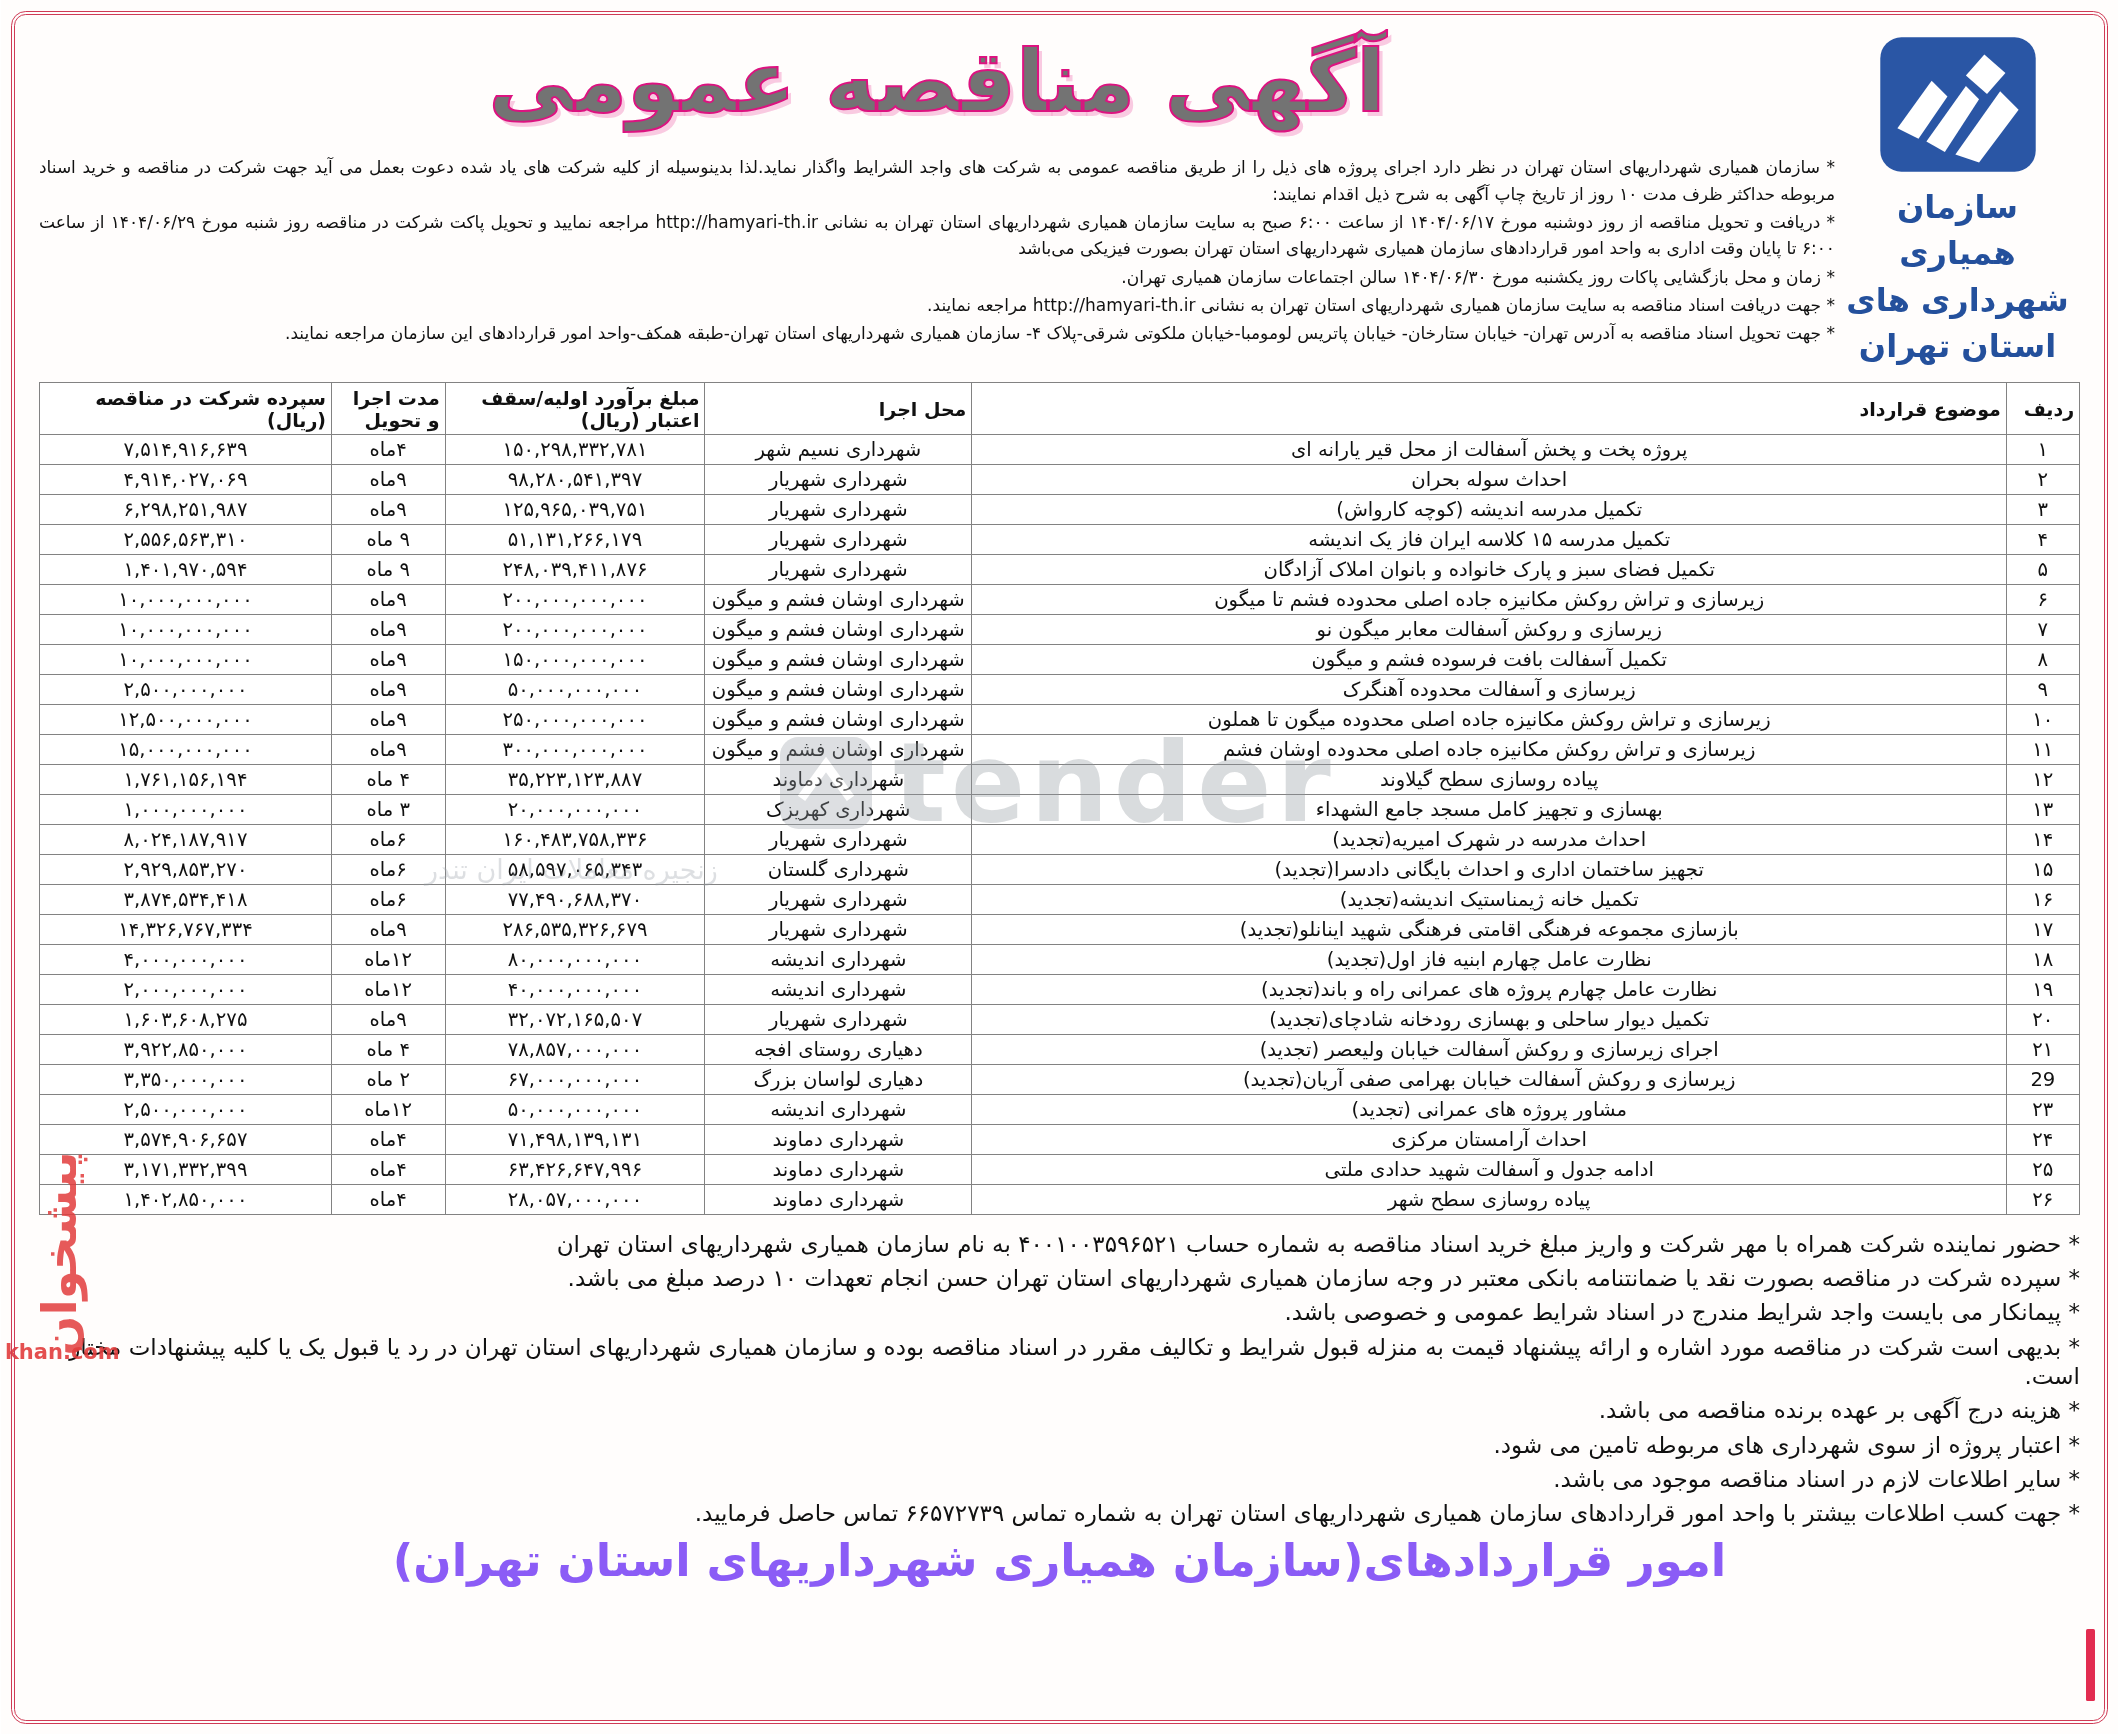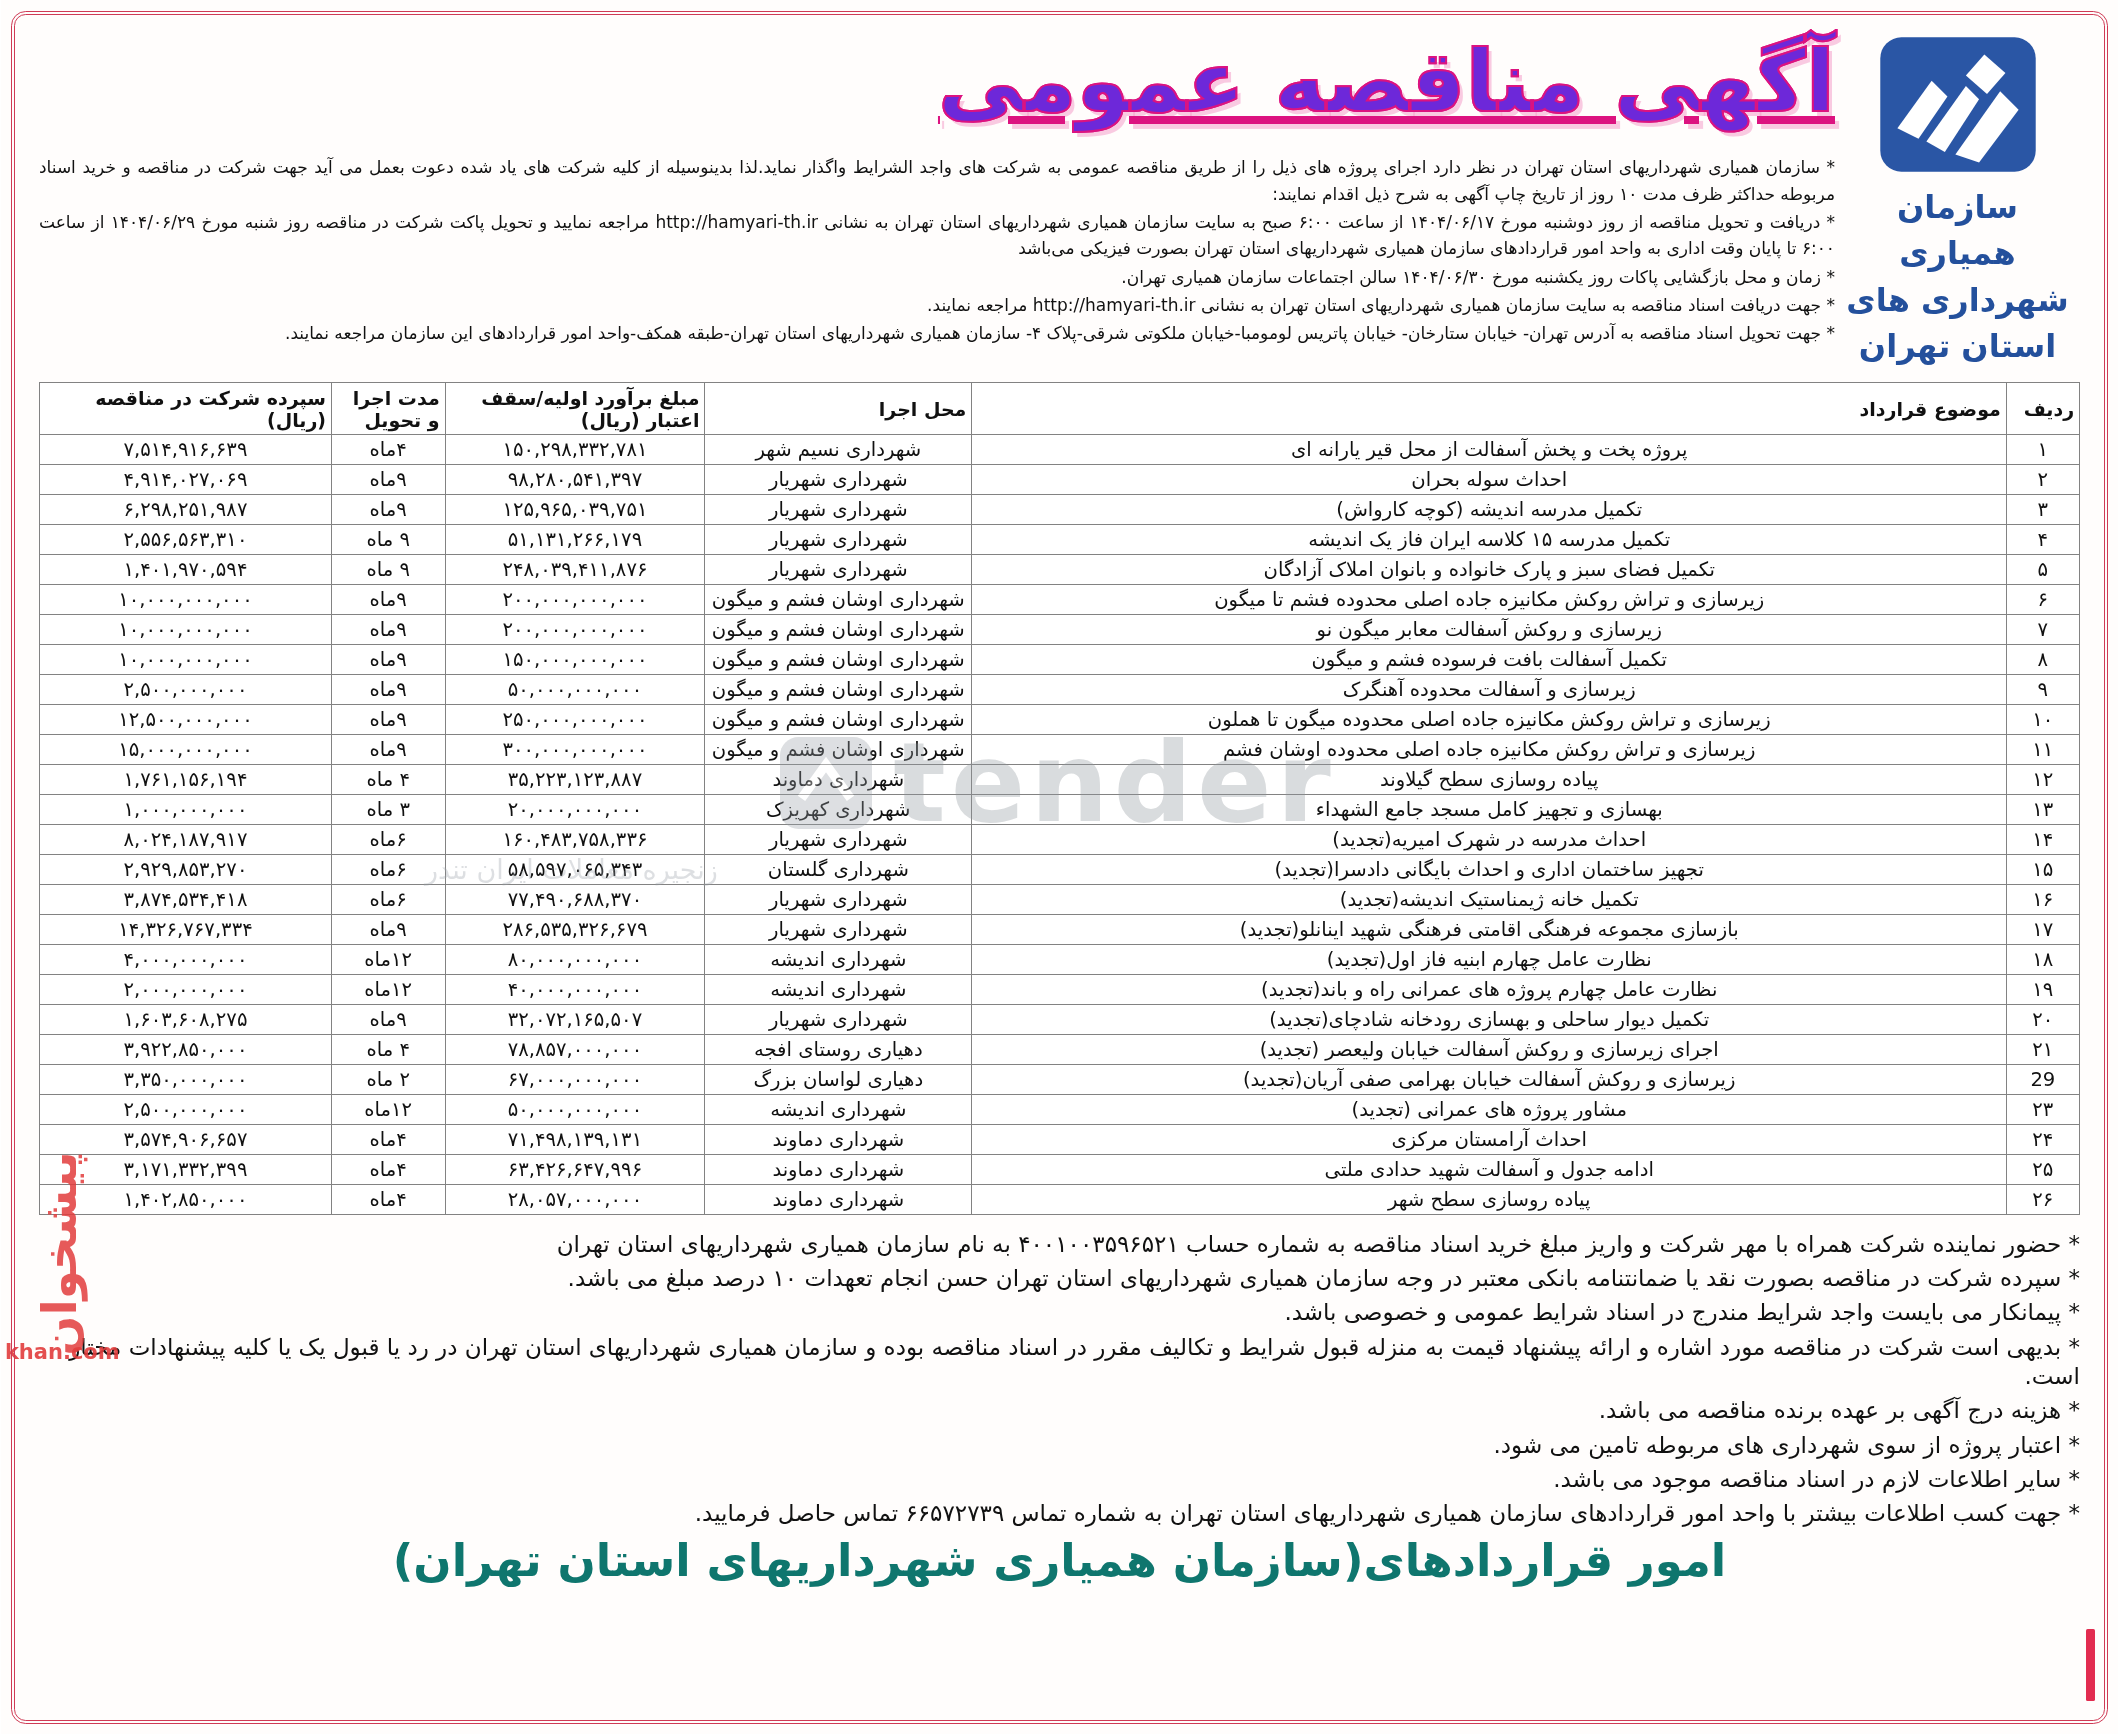--- a/index.html
+++ b/index.html
@@ -24,28 +24,28 @@
     direction: rtl;
     z-index: 2;
   }
 
   
   .header { overflow: hidden; }
   .org-block { float: right; width: 245px; min-height: 320px; text-align: center; padding-top: 6.5px; }
   .logo svg { width: 162px; height: 137px; display: block; margin: 0 auto; }
   .org-name { margin-top: 11.4px; font-weight: bold; color: #24509c; font-size: 32px; line-height: 1.45; }
   .ad-title {
+    text-align: center;
     font-size: 85px;
     font-weight: bold;
-    color: #6d28d9;
+    color: #737373;
     -webkit-text-stroke: 2px #dc1380;
     text-shadow: 4.1px 4.9px 0 rgba(244, 160, 203, 0.55);
     letter-spacing: 1.6px;
     margin: 3.3px 0 23px 0;
-    text-decoration: underline;
   }
   .intro-p {
     font-size: 17px;
     line-height: 1.56;
     text-align: justify;
     margin-bottom: 1.6px;
   }
 
   
   .tender-table { width: 100%; border-collapse: collapse; margin-top: 13px; background: #fff; }
@@ -63,21 +63,21 @@
   
   .conditions { margin-top: 14.7px; font-size: 23px; line-height: 1.28; }
   .conditions-title { font-weight: bold; margin-bottom: 4.9px; }
   .condition-line { margin-bottom: 4.9px; }
 
   .bottom-title {
     text-align: center;
     margin-top: 2px;
     font-size: 45px;
     font-weight: bold;
-    color: #0f766e;
+    color: #8b5cf6;
   }
 
   
   .watermark {
     position: absolute; top: 719px; left: 425px; width: 1266px;
     text-align: left; opacity: 0.33; pointer-events: none;
     color: #8f969c; direction: ltr; z-index: 3;
   }
   .wm-main { font-size: 110px; font-weight: bold; letter-spacing: 4.9px;
     display: flex; align-items: center; justify-content: center; gap: 21px; }

